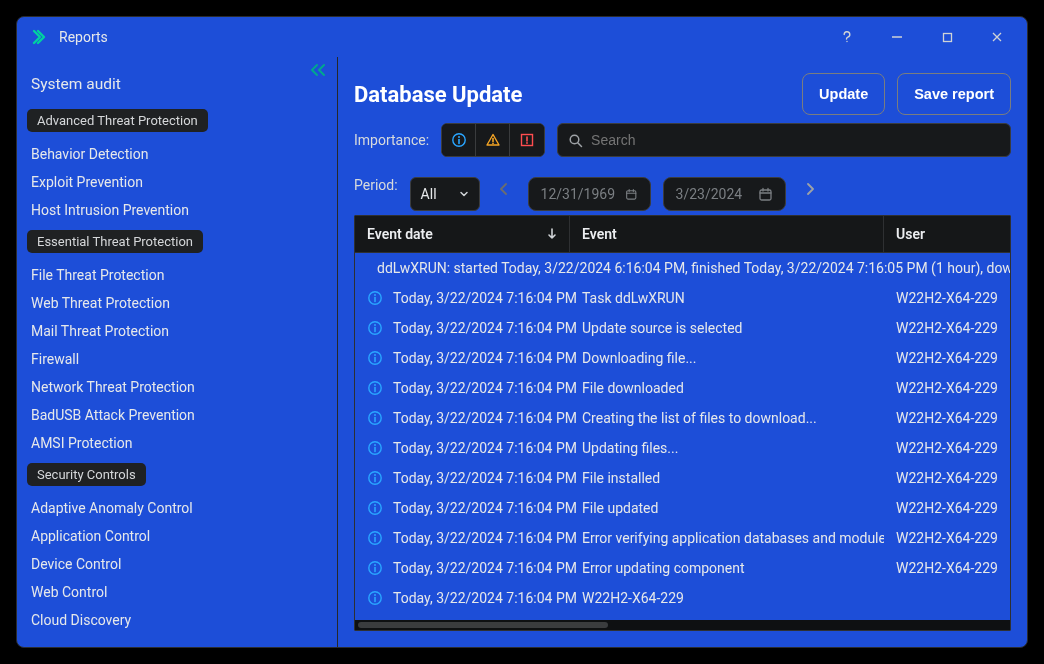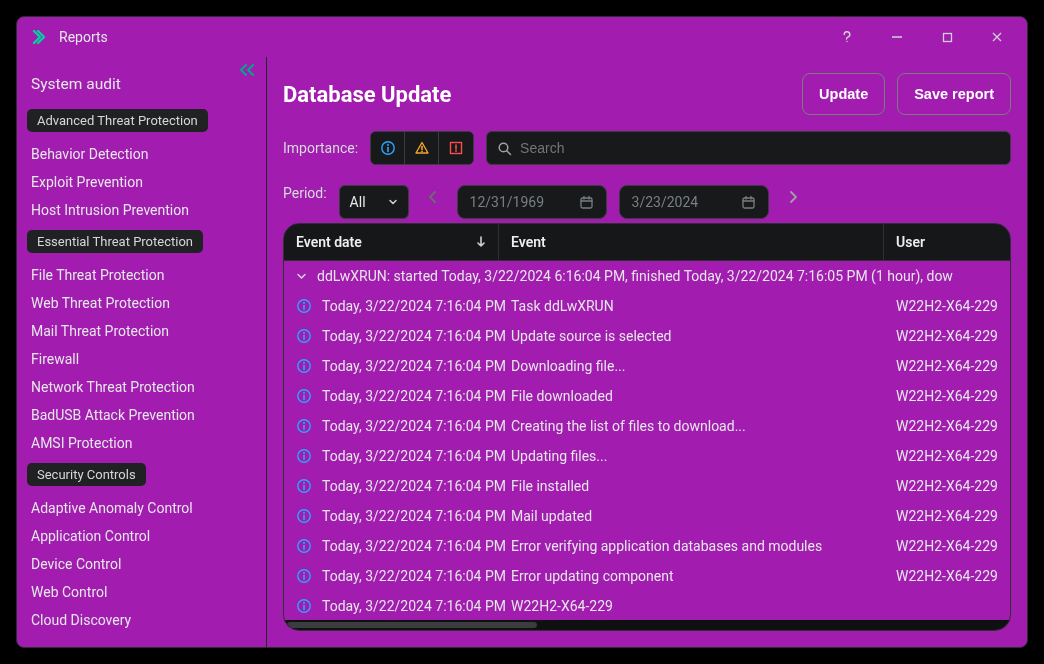--- a/index.html
+++ b/index.html
@@ -11,21 +11,21 @@
     color: #e6e8ea;
     display: flex;
     align-items: center;
     justify-content: center;
     width: 1044px;
     height: 664px;
   }
   .window {
     width: 1012px;
     height: 632px;
-    background: #a21caf;
+    background: #1d4ed8;
     border: 1px solid #2a2c2e;
     border-radius: 8px;
     display: flex;
     flex-direction: column;
     overflow: hidden;
   }
   
   .titlebar {
     height: 40px;
     display: flex;
@@ -43,21 +43,21 @@
     width: 40px; height: 32px;
     display: flex; align-items: center; justify-content: center;
     color: #cfd3d6;
   }
 
   .body {
     flex: 1; display: flex; min-height: 0;
   }
   
   .sidebar {
-    width: 250px;
+    width: 321px;
     border-right: 1px solid #262829;
     position: relative;
     display: flex; flex-direction: column;
     overflow: hidden;
   }
   .collapse {
     position: absolute; right: 10px; top: 6px;
     color: #00a88e;
     display: flex; gap: -2px;
   }
@@ -91,21 +91,21 @@
   }
 
   
   .main {
     flex: 1; display: flex; flex-direction: column;
     padding: 16px 16px 16px 16px;
     min-width: 0;
   }
   .header-row {
     display: flex; align-items: center; gap: 12px;
-    margin-bottom: 16px;
+    margin-bottom: 8px;
   }
   .page-title {
     font-size: 22px; font-weight: 700; color: #fff;
     flex: 1;
   }
   .btn {
     height: 42px;
     padding: 0 16px;
     border: 1px solid #7a7d80;
     border-radius: 8px;
@@ -176,30 +176,30 @@
     cursor: pointer;
   }
   .date-input {
     height: 34px;
     border: 1px solid #3a3c3e;
     background: #17191b;
     border-radius: 8px;
     display: flex; align-items: center; justify-content: space-between;
     padding: 0 12px;
     gap: 10px;
-    width: 150px;
+    width: 123px;
     color: #7b7f83;
     cursor: pointer;
   }
 
   
   .table-wrap {
     flex: 1;
     border: 1px solid #2e3032;
-    border-radius: 16px;
+    border-radius: 1px;
     overflow: hidden;
     display: flex; flex-direction: column;
     min-height: 0;
   }
   .thead {
     display: flex;
     background: #151718;
     border-bottom: 1px solid #2e3032;
   }
   .th {
@@ -501,21 +501,21 @@
               <div class="td col-date">
                 <span>
                   <svg width="16" height="16" viewBox="0 0 16 16">
                     <circle cx="8" cy="8" r="6.2" stroke="#2aa6ff" stroke-width="1.4" fill="none"></circle>
                     <circle cx="8" cy="5" r="1" fill="#2aa6ff"></circle>
                     <path d="M8 7.5 V11.5" stroke="#2aa6ff" stroke-width="1.6" stroke-linecap="round"></path>
                   </svg>
                 </span>
                 <span>Today, 3/22/2024 7:16:04 PM</span>
               </div>
-              <div class="td col-event">Mail updated</div>
+              <div class="td col-event">File updated</div>
               <div class="td col-user">W22H2-X64-229</div>
             </div>
             <div class="row">
               <div class="td col-date">
                 <span>
                   <svg width="16" height="16" viewBox="0 0 16 16">
                     <circle cx="8" cy="8" r="6.2" stroke="#2aa6ff" stroke-width="1.4" fill="none"></circle>
                     <circle cx="8" cy="5" r="1" fill="#2aa6ff"></circle>
                     <path d="M8 7.5 V11.5" stroke="#2aa6ff" stroke-width="1.6" stroke-linecap="round"></path>
                   </svg>

